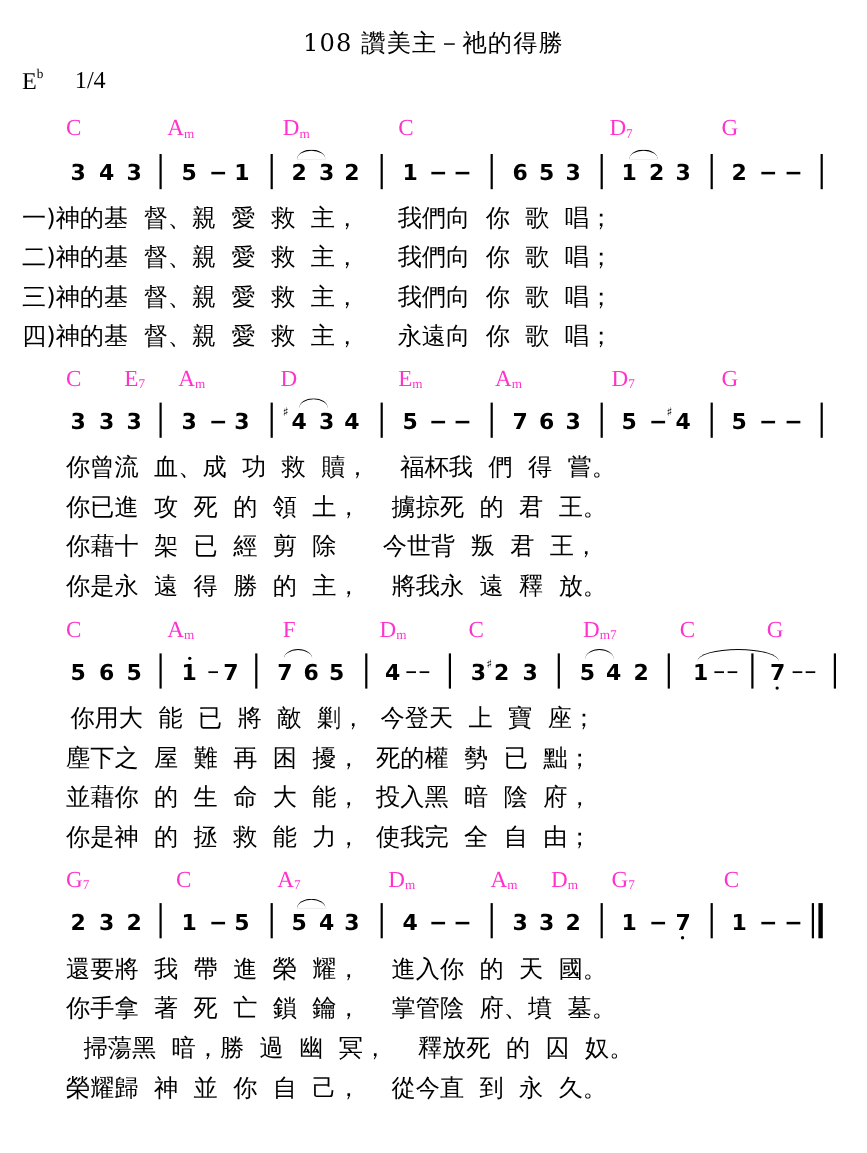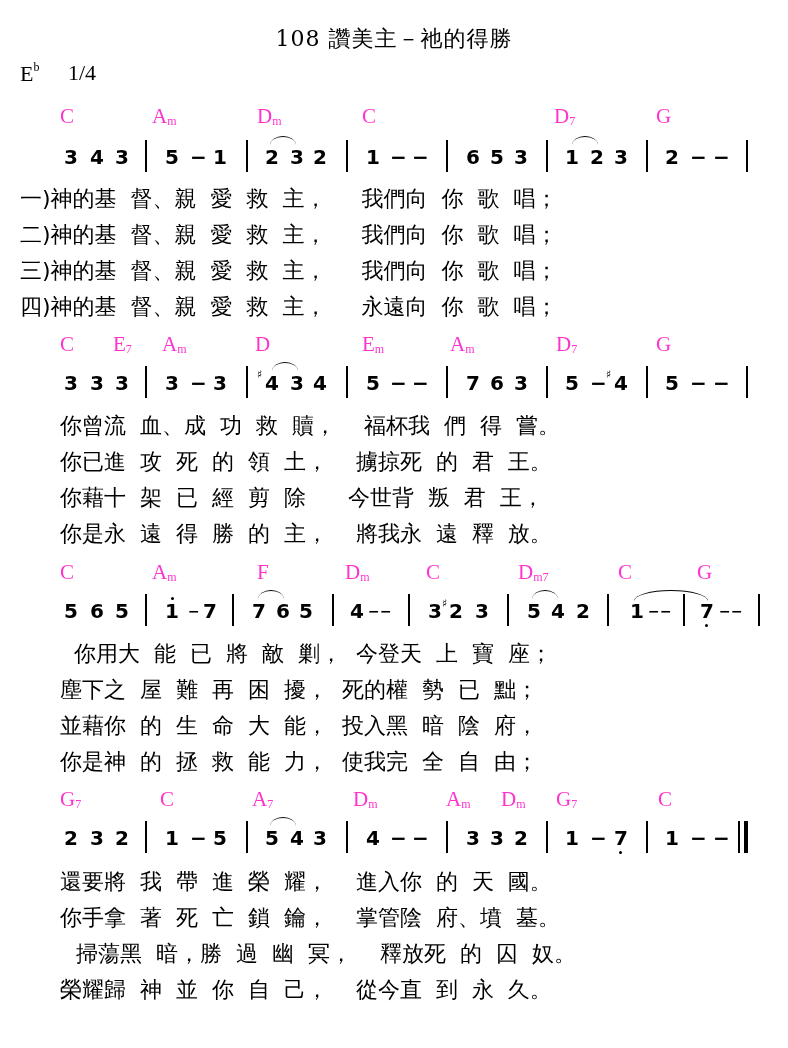--- a/index.html
+++ b/index.html
@@ -124,21 +124,21 @@
   <div class="lyric" style="left:60px;top:484px">你藉十  架  已  經  剪  除      今世背  叛  君  王，</div>
   <div class="lyric" style="left:60px;top:520px">你是永  遠  得  勝  的  主，    將我永  遠  釋  放。</div>
 </div>
 
 <div>
   <div class="chord" style="left:60px;top:560px"><span>C</span><sub></sub></div>
   <div class="chord" style="left:152px;top:560px"><span>A</span><sub>m</sub></div>
   <div class="chord" style="left:257px;top:560px"><span>F</span><sub></sub></div>
   <div class="chord" style="left:345px;top:560px"><span>D</span><sub>m</sub></div>
   <div class="chord" style="left:426px;top:560px"><span>C</span><sub></sub></div>
-  <div class="chord" style="left:518px;top:560px"><span>D</span><sub>m7</sub></div>
+  <div class="chord" style="left:530px;top:560px"><span>D</span><sub>m7</sub></div>
   <div class="chord" style="left:618px;top:560px"><span>C</span><sub></sub></div>
   <div class="chord" style="left:697px;top:560px"><span>G</span><sub></sub></div>
   <div>
     <span class="note" style="left:64px;top:599px">5</span>
     <span class="note" style="left:90px;top:599px">6</span>
     <span class="note" style="left:115px;top:599px">5</span>
     <div class="bar" style="left:145px;top:594px"></div>
     <span class="note dotabove" style="left:165px;top:599px;position:absolute">1</span>
     <span class="note" style="left:188px;top:599px;font-size:14px">−</span>
     <span class="note" style="left:203px;top:599px">7</span>
@@ -165,21 +165,21 @@
     <div class="slur" style="left:634px;top:590px;width:74px;height:10px"></div>
     <span class="note" style="left:630px;top:599px">1</span>
     <span class="note" style="left:648px;top:599px;font-size:14px">−</span>
     <span class="note" style="left:660px;top:599px;font-size:14px">−</span>
     <div class="bar" style="left:683px;top:594px"></div>
     <span class="note dotbelow" style="left:700px;top:599px;position:absolute">7</span>
     <span class="note" style="left:719px;top:599px;font-size:14px">−</span>
     <span class="note" style="left:731px;top:599px;font-size:14px">−</span>
     <div class="bar" style="left:758px;top:594px"></div>
   </div>
-  <div class="lyric" style="left:74px;top:640px">你用大  能  已  將  敵  剿，  今登天  上  寶  座；</div>
+  <div class="lyric" style="left:64px;top:640px">你用大  能  已  將  敵  剿，  今登天  上  寶  座；</div>
   <div class="lyric" style="left:60px;top:676px">塵下之  屋  難  再  困  擾，  死的權  勢  已  黜；</div>
   <div class="lyric" style="left:60px;top:712px">並藉你  的  生  命  大  能，  投入黑  暗  陰  府，</div>
   <div class="lyric" style="left:60px;top:748px">你是神  的  拯  救  能  力，  使我完  全  自  由；</div>
 </div>
 
 <div>
   <div class="chord" style="left:60px;top:787px"><span>G</span><sub>7</sub></div>
   <div class="chord" style="left:160px;top:787px"><span>C</span><sub></sub></div>
   <div class="chord" style="left:252px;top:787px"><span>A</span><sub>7</sub></div>
   <div class="chord" style="left:353px;top:787px"><span>D</span><sub>m</sub></div>

